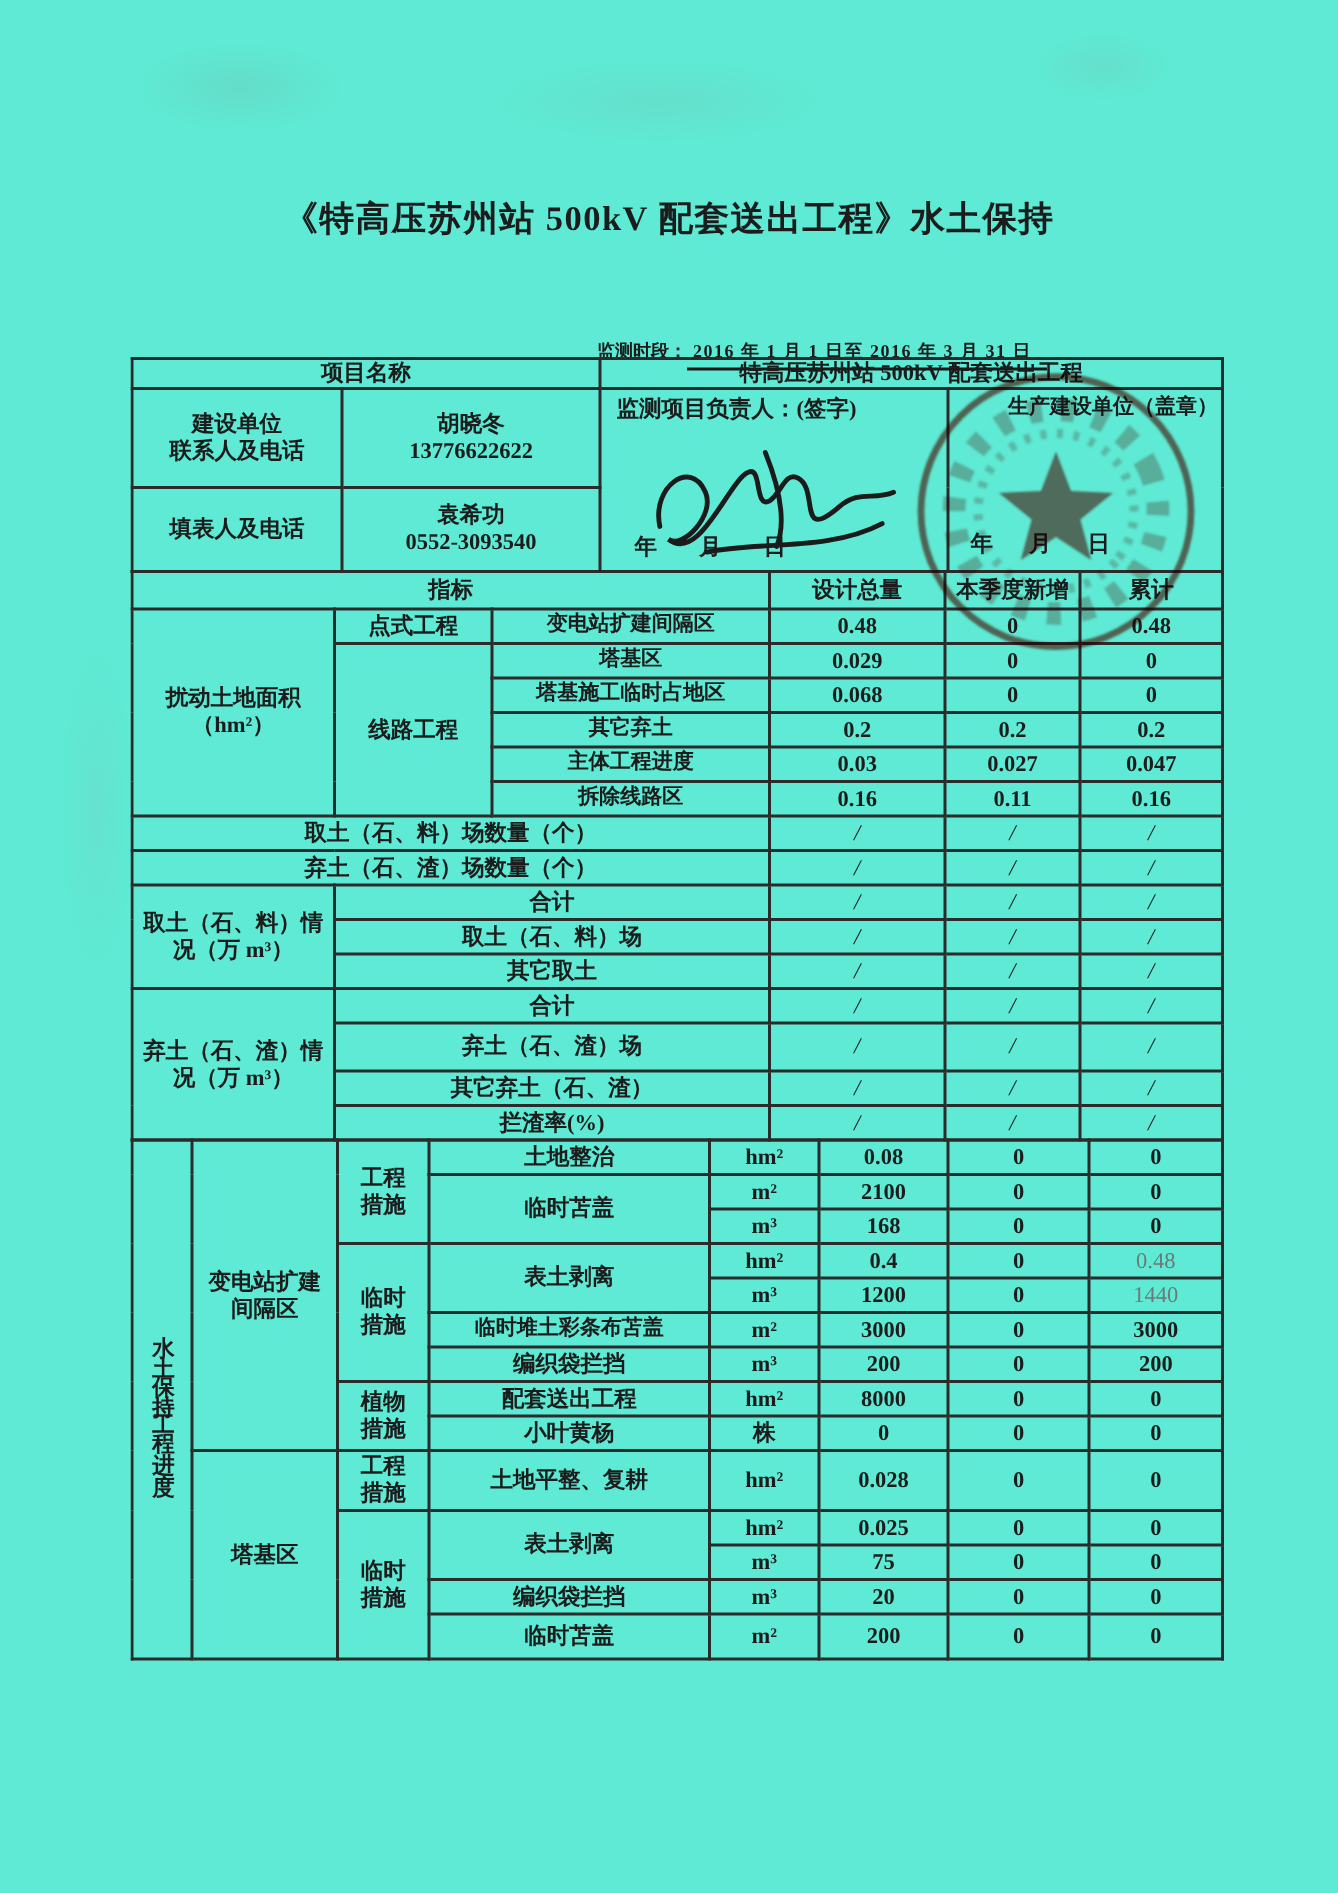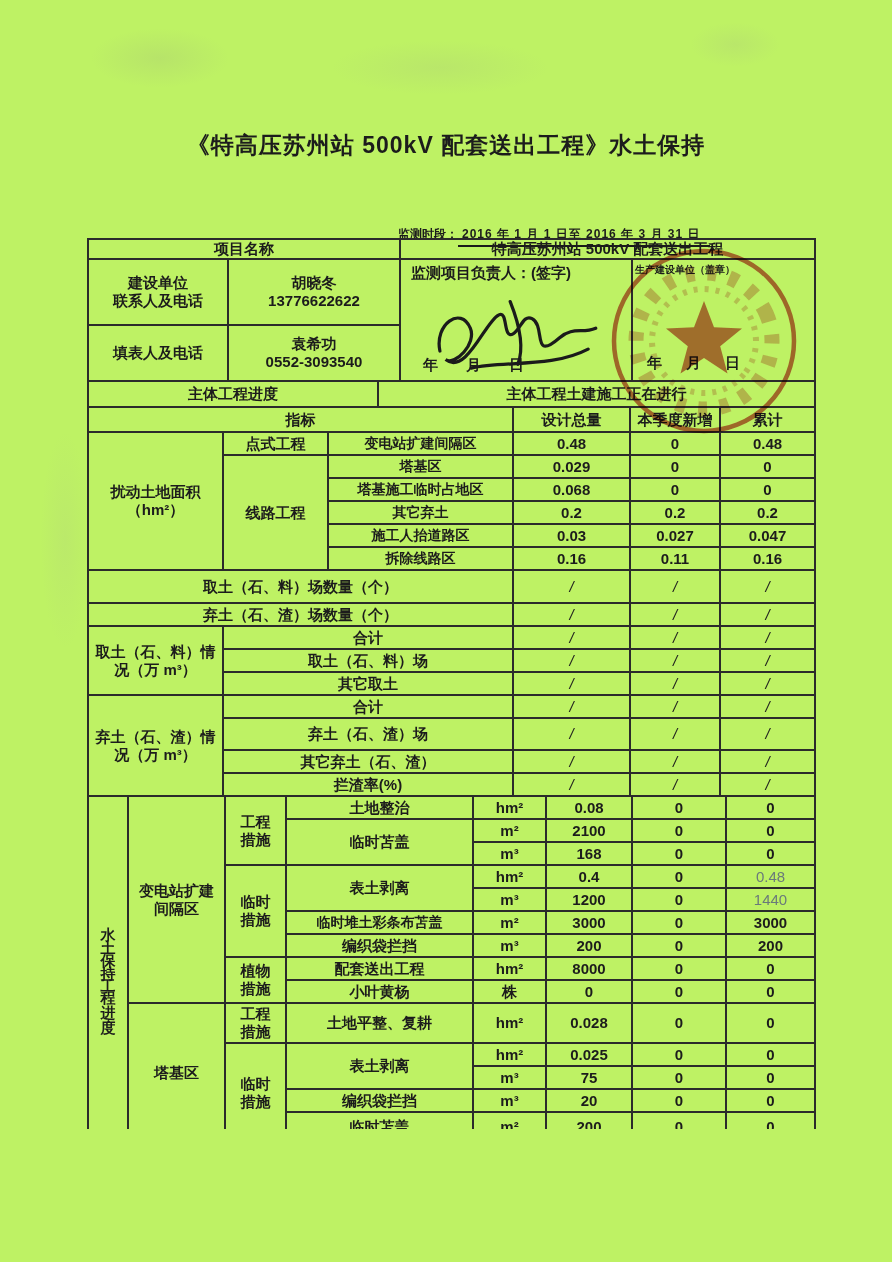--- a/index.html
+++ b/index.html
@@ -1,19 +1,19 @@
 <!DOCTYPE html>
 <html><head>
 <meta charset="utf-8">
 <style>
   html,body { margin:0; padding:0; background:#ffffff; }
   .page {
     position:relative; width:892px; height:1262px; overflow:hidden;
-    background:#bef264; color:#1c1c1c;
-    font-family:Liberation Sans, sans-serif;
+    background:#5eead4; color:#1c1c1c;
+    font-family:Liberation Serif, serif;
   }
   .blob { position:absolute; border-radius:50%; pointer-events:none; }
   .b1 { left:90px;  top:28px;  width:140px; height:60px; background:radial-gradient(rgba(140,140,140,.14),transparent 70%); }
   .b2 { left:330px; top:40px;  width:220px; height:55px; background:radial-gradient(rgba(150,150,150,.12),transparent 70%); }
   .b3 { left:690px; top:22px;  width:90px;  height:45px; background:radial-gradient(rgba(150,150,150,.12),transparent 70%); }
   .b4 { left:40px;  top:430px; width:50px;  height:220px; background:radial-gradient(rgba(160,160,160,.10),transparent 70%); }
 
   .title1 { position:absolute; top:130px; left:0; width:100%; text-align:center;
             font-size:23px; font-weight:bold; letter-spacing:1px; }
   .title2 { position:absolute; top:180px; left:0; width:100%; text-align:center;
@@ -31,21 +31,21 @@
   .small { font-size:14px; }
   .gray { color:#6a7a7a; font-weight:normal; }
   .slash { font-weight:normal; font-style:italic; }
 
   .sigcell { position:relative; vertical-align:top; }
   .sigcell .siglabel { display:block; text-align:left; padding:4px 0 0 8px; font-size:15px; }
   .sigcell .sigdate  { position:absolute; bottom:6px; left:22px; letter-spacing:28px; font-size:15px; white-space:nowrap; }
   .sigcell svg { position:absolute; left:18px; top:28px; }
 
   .stampcell { position:relative; vertical-align:top; }
-  .stampcell .stlabel { display:block; text-align:left; padding-top:4px; font-size:10px; white-space:nowrap; }
+  .stampcell .stlabel { display:block; text-align:right; padding-top:4px; font-size:14px; white-space:nowrap; }
   .stampcell .stdate  { position:absolute; bottom:8px; left:14px; letter-spacing:24px; font-size:15px; white-space:nowrap; }
 
   .vlabel span { writing-mode:vertical-rl; text-orientation:upright; letter-spacing:13px; font-size:15px; }
 
   .seal { position:absolute; left:604px; top:241px; width:200px; height:200px;
           mix-blend-mode:multiply; opacity:.88; pointer-events:none; }
 </style>
 </head>
 <body>
 
@@ -103,32 +103,20 @@
       <tr style="height:56px">
         <td>填表人及电话</td>
         <td>
           <span>袁希功</span><br>
           <span>0552-3093540</span>
         </td>
       </tr>
     </tbody>
       </table>
 
-    <table>
-      <colgroup>
-          <col style="width:290px">
-          <col style="width:437px">
-        </colgroup>
-      <tbody>
-          <tr style="height:26px">
-        <td>主体工程进度</td>
-        <td>主体工程土建施工正在进行</td>
-      </tr>
-    </tbody>
-      </table>
 
     <table>
       <colgroup>
           <col style="width:135px">
           <col style="width:105px">
           <col style="width:185px">
           <col style="width:117px">
           <col style="width:90px">
           <col style="width:95px">
         </colgroup>
@@ -163,32 +151,32 @@
         <td>0</td>
         <td>0</td>
       </tr>
       <tr style="height:23px">
         <td class="small">其它弃土</td>
         <td>0.2</td>
         <td>0.2</td>
         <td>0.2</td>
       </tr>
       <tr style="height:23px">
-        <td class="small">施工人抬道路区</td>
+        <td class="small">主体工程进度</td>
         <td>0.03</td>
         <td>0.027</td>
         <td>0.047</td>
       </tr>
       <tr style="height:23px">
         <td class="small">拆除线路区</td>
         <td>0.16</td>
         <td>0.11</td>
         <td>0.16</td>
       </tr>
-      <tr style="height:33px">
+      <tr style="height:23px">
         <td colspan="3">取土（石、料）场数量（个）</td>
         <td class="slash">/</td>
         <td class="slash">/</td>
         <td class="slash">/</td>
       </tr>
       <tr style="height:23px">
         <td colspan="3">弃土（石、渣）场数量（个）</td>
         <td class="slash">/</td>
         <td class="slash">/</td>
         <td class="slash">/</td>

